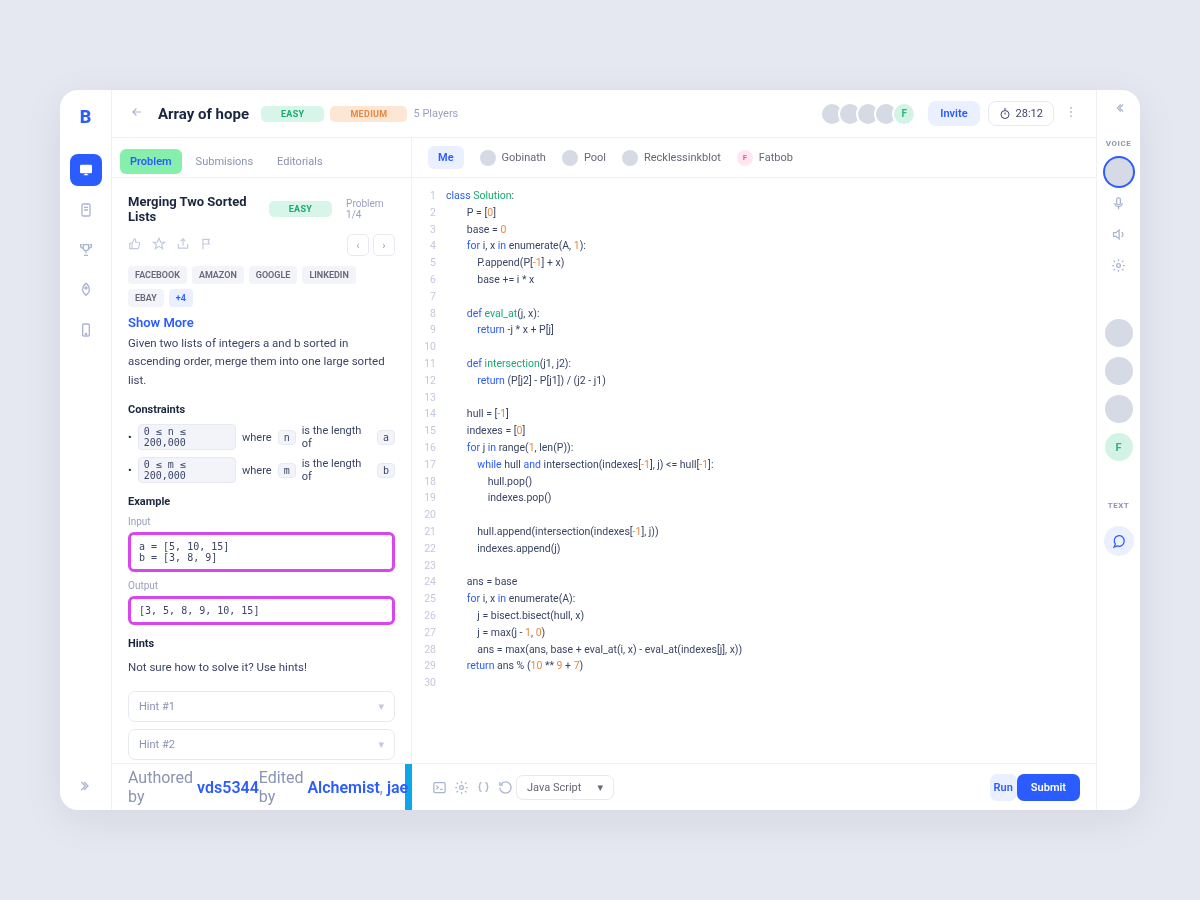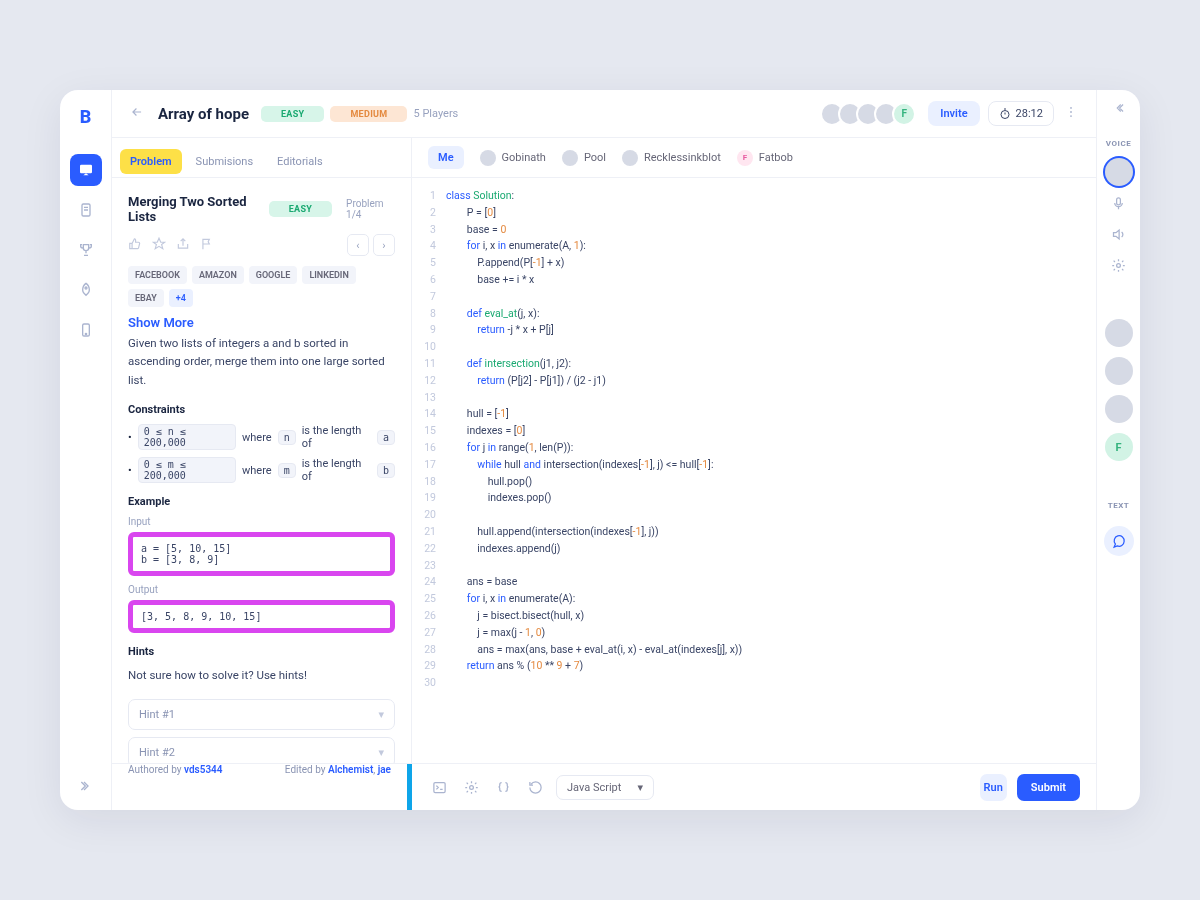--- a/index.html
+++ b/index.html
@@ -23,56 +23,56 @@
 .avStack{display:flex;margin-right:12px}
 .avStack .av{width:24px;height:24px;border-radius:50%;border:2px solid #fff;margin-left:-6px;background:#d6dae5;display:flex;align-items:center;justify-content:center;font-size:10px;font-weight:700;color:#667}
 .avStack .av.f{background:#d2f3e5;color:#34b37e}
 .invite{background:#eaf0ff;color:#2a5cff;border:none;font-size:11px;font-weight:600;padding:6px 12px;border-radius:8px;margin-right:8px}
 .timer{border:1px solid #e6e9f2;border-radius:8px;padding:5px 10px;font-size:11px;color:#3a4566;display:flex;align-items:center;gap:5px}
 .dots{margin-left:10px;color:#aab4cf}
 .body{flex:1;display:flex;min-height:0;border-bottom:1px solid #eef0f6}
 .left{width:300px;border-right:1px solid #eef0f6;display:flex;flex-direction:column;min-height:0}
 .left .tabs{height:40px;display:flex;align-items:center;gap:4px;padding:8px 8px 0;border-bottom:1px solid #eef0f6}
 .tab{font-size:11px;color:#8a94b3;padding:6px 10px;border-radius:6px}
-.tab.active{background:#fde047;color:#2a5cff;font-weight:600}
+.tab.active{background:#86efac;color:#2a5cff;font-weight:600}
 .leftBody{flex:1;overflow:auto;padding:16px 16px 8px;font-size:12px;color:#3a4566}
 .probHead{display:flex;align-items:center;gap:8px}
 .probHead h2{font-size:13px;font-weight:700;color:#1a2540}
 .probMeta{margin-left:auto;font-size:10px;color:#98a2bf}
 .iconRow{display:flex;gap:10px;margin:10px 0;color:#c2c9dd;align-items:center}
 .iconRow .pushR{margin-left:auto;display:flex;gap:4px}
 .sqBtn{width:22px;height:22px;border:1px solid #e6e9f2;border-radius:5px;display:flex;align-items:center;justify-content:center;color:#98a2bf;font-size:11px}
 .tags{display:flex;flex-wrap:wrap;gap:5px;margin-bottom:8px}
 .tag{background:#f2f4fa;color:#667;font-size:9px;font-weight:600;padding:4px 7px;border-radius:4px}
 .tag.plus{background:#eaf0ff;color:#2a5cff}
 .showmore{color:#2a5cff;font-size:13px;font-weight:600;margin-bottom:4px}
 .desc{font-size:11.5px;line-height:1.6;margin-bottom:14px}
 h3{font-size:11px;font-weight:700;color:#1a2540;margin:12px 0 8px}
 .bullets{list-style:none}
 .bullets li{font-size:11px;color:#3a4566;margin-bottom:7px;display:flex;align-items:center;gap:6px}
 .bullets li:before{content:"•";color:#1a2540}
 code.inline{background:#f2f4fa;border:1px solid #e6e9f2;border-radius:4px;padding:1px 5px;font-family:Menlo,Consolas,monospace;font-size:10px}
 .sublabel{font-size:10px;color:#98a2bf;margin:8px 0 5px}
-pre.block{background:#fff;border:5px solid #d946ef;border-radius:6px;padding:6px 8px;font-family:Menlo,Consolas,monospace;font-size:10px;color:#3a4566;white-space:pre}
+pre.block{background:#fff;border:3px solid #d946ef;border-radius:6px;padding:6px 8px;font-family:Menlo,Consolas,monospace;font-size:10px;color:#3a4566;white-space:pre}
 .hint{border:1px solid #e6e9f2;border-radius:7px;padding:8px 10px;display:flex;align-items:center;font-size:11px;color:#8a94b3;margin-bottom:7px}
 .hint span:last-child{margin-left:auto;color:#c2c9dd}
 .right{flex:1;display:flex;flex-direction:column;min-width:0}
 .playerTabs{height:40px;border-bottom:1px solid #eef0f6;display:flex;align-items:center;gap:16px;padding:0 16px}
 .ptab{display:flex;align-items:center;gap:6px;font-size:11px;color:#667}
 .ptab.active{background:#eaf0ff;color:#2a5cff;font-weight:600;padding:5px 10px;border-radius:6px}
 .ptab .pav{width:16px;height:16px;border-radius:50%;background:#d6dae5}
 .ptab .pf{background:#ffe6f0;color:#e85aa0;width:16px;height:16px;border-radius:50%;display:flex;align-items:center;justify-content:center;font-size:8px;font-weight:700}
 .editor{flex:1;overflow:auto;display:flex;font-family:Menlo,Consolas,monospace;font-size:10.5px;line-height:1.6;padding:10px 0}
 .gutter{width:34px;text-align:right;color:#c2c9dd;padding-right:10px}
 .code{flex:1;padding-right:16px}
 .kw{color:#2a5cff}.cls{color:#1aa971}.fn{color:#1aa971}.num{color:#e4893f}.op{color:#3a4566}.id{color:#3a4566}
 .footer{height:46px;display:flex;align-items:center}
-.footerL{width:300px;border-right:5px solid #0ea5e9;display:flex;align-items:flex-start;padding:0 16px;font-size:10px;color:#8a94b3;height:100%}
+.footerL{width:300px;border-right:7px solid #0ea5e9;display:flex;align-items:center;padding:0 16px;font-size:16px;color:#8a94b3;height:100%}
 .footerL a{color:#2a5cff;text-decoration:none;font-weight:600}
-.footerR{flex:1;display:flex;align-items:center;padding:0 16px;gap:10px}
+.footerR{flex:1;display:flex;align-items:center;padding:0 16px;gap:0}
 .ficon{width:22px;height:22px;color:#aab4cf;display:flex;align-items:center;justify-content:center}
 .langSel{border:1px solid #e6e9f2;border-radius:7px;padding:5px 10px;font-size:11px;color:#667;display:flex;align-items:center;gap:16px}
 .footerR .grow{flex:1}
 .runBtn{background:#eaf0ff;color:#2a5cff;border:none;font-size:11px;font-weight:600;padding:7px 4px;border-radius:7px}
 .submitBtn{background:#2a5cff;color:#fff;border:none;font-size:11px;font-weight:600;padding:7px 14px;border-radius:7px}
 .railR{width:44px;border-left:1px solid #eef0f6;display:flex;flex-direction:column;align-items:center;padding-top:10px}
 .collapse{color:#aab4cf;margin-bottom:20px}
 .RRlabel{font-size:8px;font-weight:700;color:#8a94b3;letter-spacing:.5px;margin-bottom:10px}
 .vAv{width:28px;height:28px;border-radius:50%;background:#d6dae5;margin-bottom:10px;position:relative;overflow:hidden}
 .vAv.ring{box-shadow:0 0 0 2px #2a5cff}

